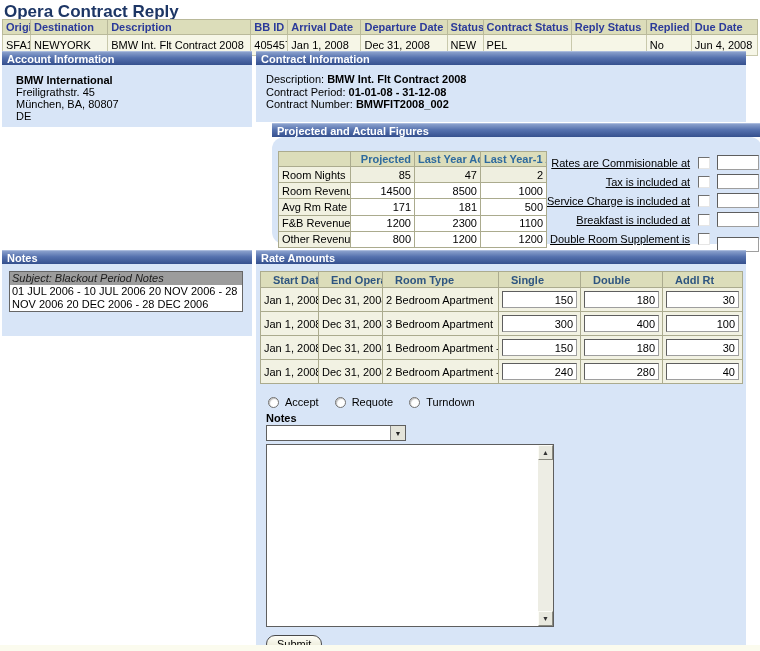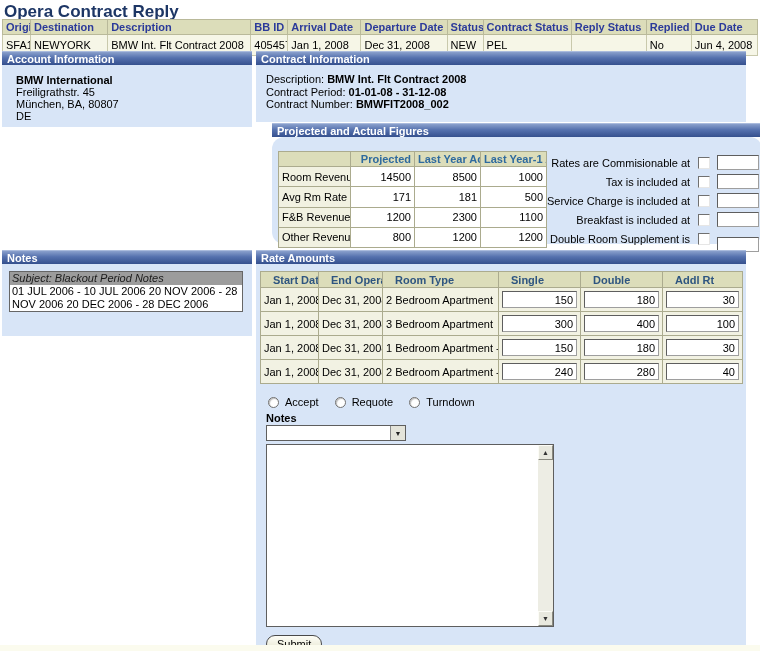--- a/index.html
+++ b/index.html
@@ -61,21 +61,21 @@
     border: 1px solid #ABAB8E; padding: 1px 3px; white-space: nowrap; overflow: hidden;
   }
   .proj-table td {
     border: 1px solid #ABAB8E; padding: 1px 3px; background: #fff;
     text-align: right; white-space: nowrap; overflow: hidden;
   }
   .proj-table td.lbl { background: #F1F1E1; text-align: left; }
   .proj-table tr.tint td { background: #EFEFE0; }
   .proj-table tr.tint td.lbl { background: #F1F1E1; }
 
-  .opt-col { margin-left: auto; padding-top: 2px; }
+  .opt-col { margin-left: auto; padding-top: 2px; text-decoration: underline; }
   .opt-row { display: flex; align-items: center; justify-content: flex-end; height: 19px; }
   .opt-row .opt-label { text-align: right; white-space: nowrap; }
   .cb {
     appearance: none; -webkit-appearance: none;
     width: 12px; height: 12px; margin: 0 7px 0 8px; flex: 0 0 auto;
     background: #fff; border: 1px solid;
     border-color: #707070 #E6E6E6 #E6E6E6 #707070;
   }
   .opt-input {
     width: 42px; height: 15px; border: 1px solid;
@@ -252,20 +252,26 @@
           </colgroup>
         <thead>
           <tr>
             <th></th>
             <th>Projected</th>
             <th>Last Year Act.</th>
             <th>Last Year-1 Act.</th>
           </tr>
         </thead>
         <tbody>
+          <tr class="tint">
+            <td class="lbl">Room Nights</td>
+            <td>85</td>
+            <td>47</td>
+            <td>2</td>
+          </tr>
           <tr>
             <td class="lbl">Room Revenue</td>
             <td>14500</td>
             <td>8500</td>
             <td>1000</td>
           </tr>
           <tr>
             <td class="lbl">Avg Rm Rate</td>
             <td>171</td>
             <td>181</td>

